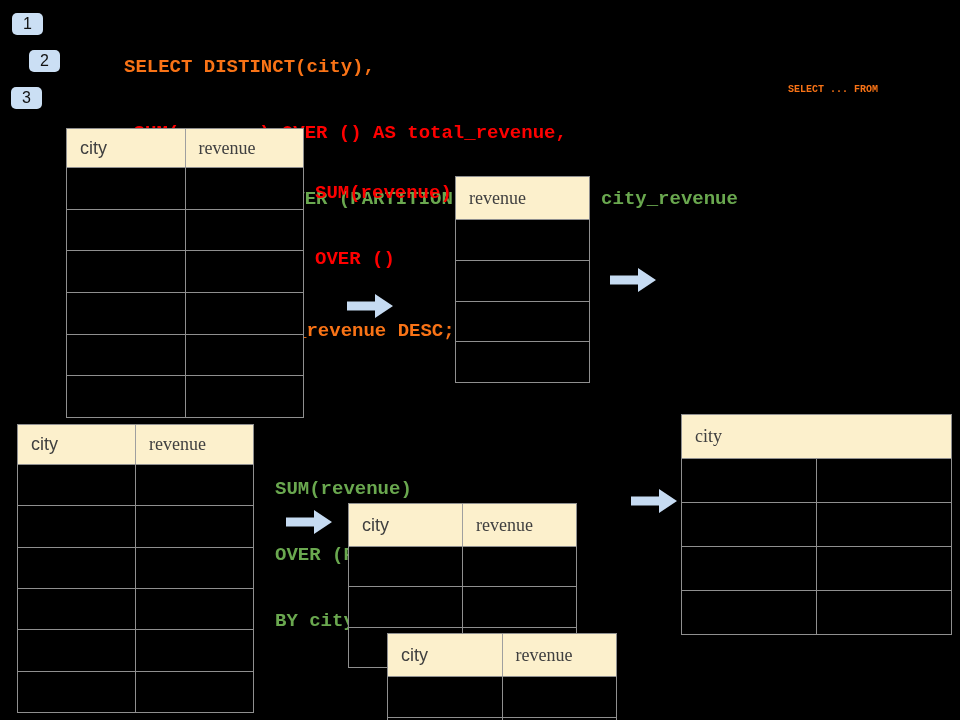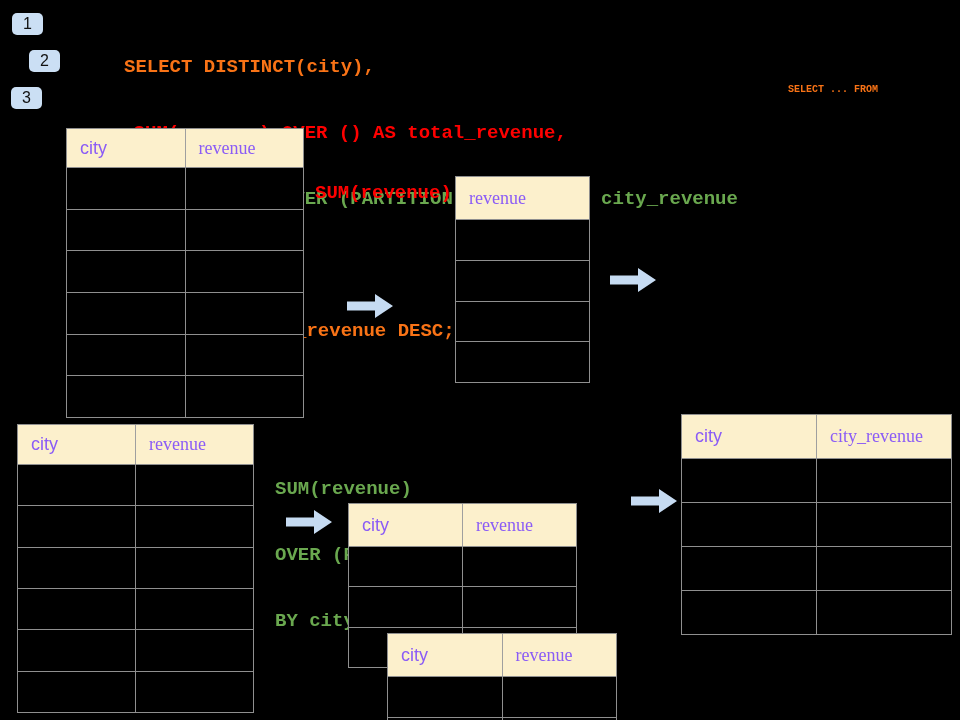--- a/index.html
+++ b/index.html
@@ -10,21 +10,21 @@
   .code-small{font-size:10px;line-height:21px;text-align:right;}
   .c-purple{color:#f97316;margin-left:36px;}
   .c-red{color:#FF0000;}
   .c-green{color:#6AA84F;}
   .badge{position:absolute;width:31px;height:22px;background:#CBDFF4;border-radius:5px;
          display:flex;align-items:center;justify-content:center;color:#111;
          font-size:16px;font-family:"Liberation Sans",sans-serif;}
   .table{position:absolute;display:flex;flex-direction:column;background:#000;
          border:1px solid #8F8F8F;box-sizing:border-box;}
   .thead{display:flex;flex:0 0 auto;background:#FCF0CC;}
-  .th{flex:1;display:flex;align-items:center;padding-left:13px;font-size:18px;color:#8b5cf6;
+  .th{flex:1;display:flex;align-items:center;padding-left:13px;font-size:18px;color:#404040;
       border-right:1px solid #9F9F9F;box-sizing:border-box;}
   .th:last-child{border-right:none;font-family:Liberation Serif, serif;}
   .tbody{display:flex;flex-direction:column;flex:1 1 auto;}
   .trow{display:flex;flex:1 1 0;border-top:1px solid #8F8F8F;}
   .tcell{flex:1 1 0;border-right:1px solid #8F8F8F;}
   .tcell:last-child{border-right:none;}
   .arrow{position:absolute;width:46px;height:26px;}
 </style>
 </head>
 <body>
@@ -48,20 +48,21 @@
     <div class="c-purple">  FROM rides</div>
     <div class="c-purple">  ORDER by city_revenue DESC;</div>
   </div>
 
   <div class="code code-small" style="left:752px;top:37px;">
     <div class="c-purple">SELECT ... FROM</div>
   </div>
 
   <div class="code" style="left:315px;top:138px;">
     <div class="c-red">SUM(revenue)</div>
+    <div class="c-red">OVER ()</div>
   </div>
 
   <div class="code" style="left:275px;top:434px;">
     <div class="c-green">SUM(revenue)</div>
     <div class="c-green">OVER (PARTITION</div>
     <div class="c-green">BY city)</div>
   </div>
 
   <div class="table" style="left:66px;top:128px;width:238px;height:290px;">
     <div class="thead" style="height:38px;">
@@ -183,21 +184,20 @@
         <div class="trow">
           <div class="tcell"></div>
           <div class="tcell"></div>
         </div>
       </div>
   </div>
 
   <div class="table" style="left:681px;top:414px;width:271px;height:221px;">
     <div class="thead" style="height:43px;">
       <div class="th">city</div>
-      <div class="th">city_revenue</div>
     </div>
     <div class="tbody">
         <div class="trow">
           <div class="tcell"></div>
           <div class="tcell"></div>
         </div>
         <div class="trow">
           <div class="tcell"></div>
           <div class="tcell"></div>
         </div>

